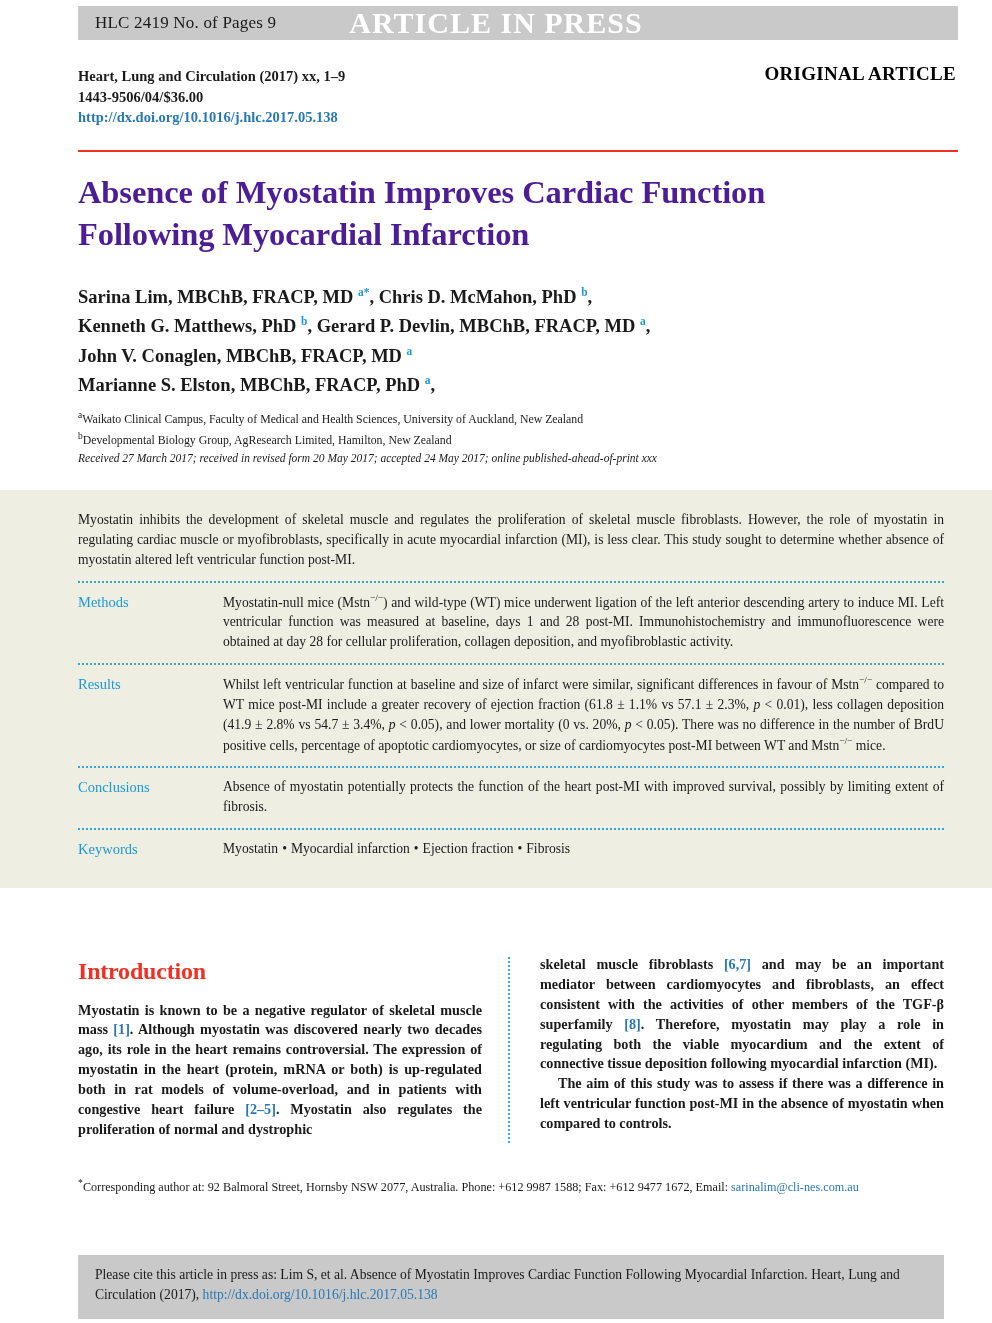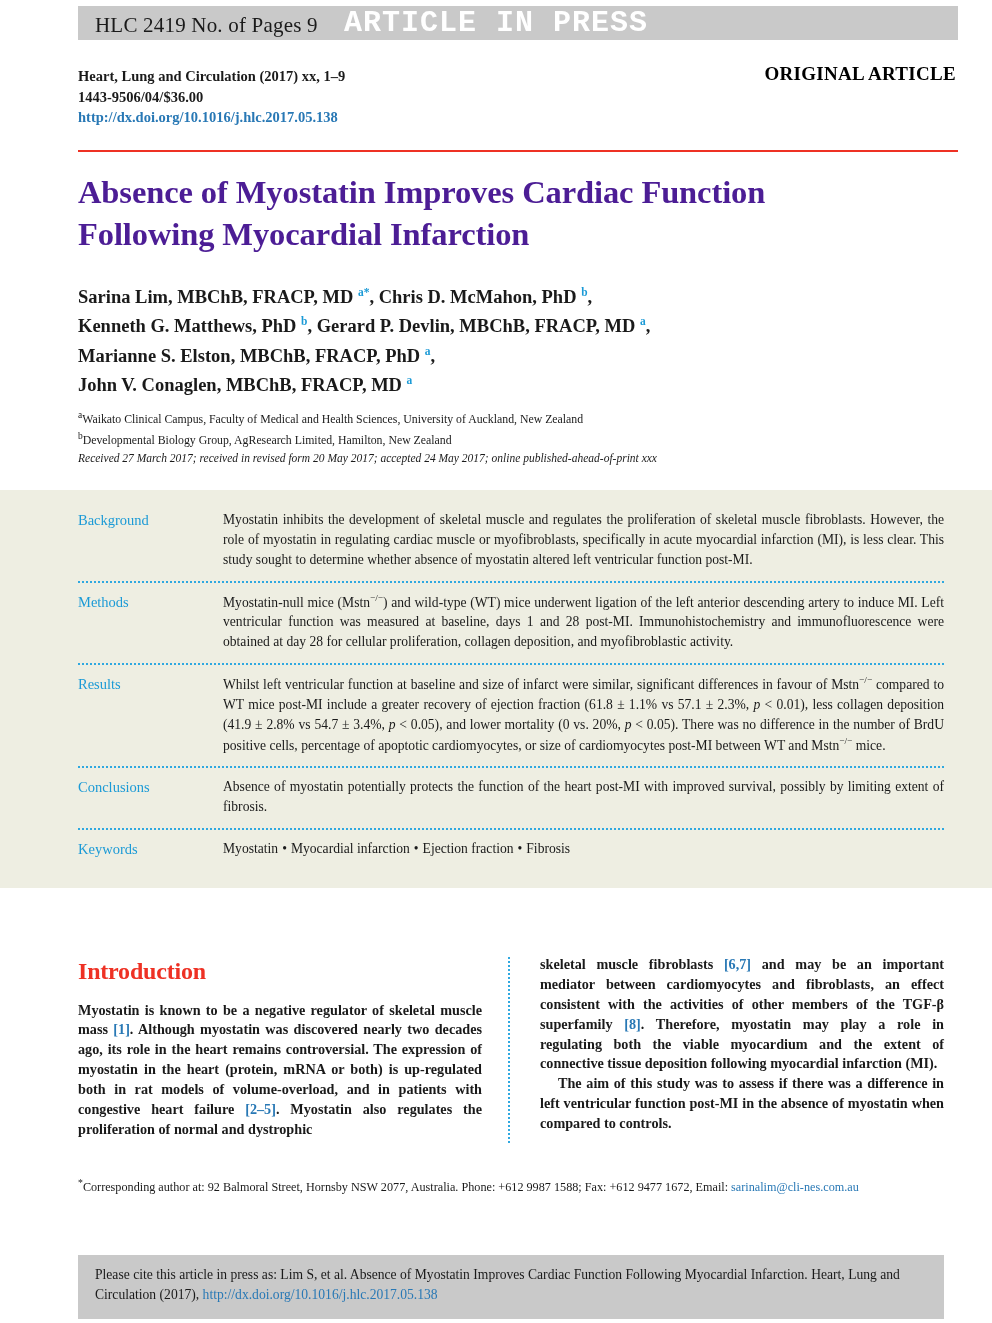--- a/index.html
+++ b/index.html
@@ -22,32 +22,32 @@
     left: 78px;
     top: 6px;
     width: 880px;
     height: 34px;
     background: #c9c9c9;
   }
   .banner-id {
     position: absolute;
     left: 95px;
     top: 13px;
-    font-size: 21px;
+    font-size: 17px;
     letter-spacing: .2px;
     color: #1a1a1a;
     white-space: nowrap;
   }
   .banner-title {
     position: absolute;
     left: 0;
     right: 0;
     top: 6px;
     text-align: center;
-    font-family: Liberation Mono, monospace;
+    font-family: Liberation Serif, serif;
     font-weight: bold;
     font-size: 30px;
     letter-spacing: 1px;
     color: #ffffff;
   }
 
   
   .journal-meta {
     position: absolute;
     left: 78px;
@@ -260,35 +260,34 @@
   <div class="doi">http://dx.doi.org/10.1016/j.hlc.2017.05.138</div>
 </div>
 <div class="orig-article">ORIGINAL ARTICLE</div>
 <div class="rule-red"></div>
 
 <div class="art-title">Absence of Myostatin Improves Cardiac Function Following Myocardial Infarction</div>
 
 <div class="authors">
   <div id="au0">Sarina Lim, MBChB, FRACP, MD <sup>a*</sup>, Chris D. McMahon, PhD <sup>b</sup>,</div>
   <div id="au1">Kenneth G. Matthews, PhD <sup>b</sup>, Gerard P. Devlin, MBChB, FRACP, MD <sup>a</sup>,</div>
+  <div id="au3">John V. Conaglen, MBChB, FRACP, MD <sup>a</sup></div>
   <div id="au2">Marianne S. Elston, MBChB, FRACP, PhD <sup>a</sup>,</div>
-  <div id="au3">John V. Conaglen, MBChB, FRACP, MD <sup>a</sup></div>
 </div>
 
 <div class="affils">
   <div id="af0"><sup>a</sup>Waikato Clinical Campus, Faculty of Medical and Health Sciences, University of Auckland, New Zealand</div>
   <div id="af1"><sup>b</sup>Developmental Biology Group, AgResearch Limited, Hamilton, New Zealand</div>
 </div>
 <div class="received">Received 27 March 2017; received in revised form 20 May 2017; accepted 24 May 2017; online published-ahead-of-print xxx</div>
 
 <div class="abstract-band">
   <div class="abstract-inner">
 
     <div class="abs-row">
-      <div class="abs-label">Background</div>
       <div class="abs-body">Myostatin inhibits the development of skeletal muscle and regulates the proliferation of skeletal muscle fibroblasts. However, the role of myostatin in regulating cardiac muscle or myofibroblasts, specifically in acute myocardial infarction (MI), is less clear. This study sought to determine whether absence of myostatin altered left ventricular function post-MI.</div>
     </div>
     <div class="abs-sep"></div>
 
     <div class="abs-row">
       <div class="abs-label">Methods</div>
       <div class="abs-body" id="methods-body">Myostatin-null mice (Mstn<sup>−/−</sup>) and wild-type (WT) mice underwent ligation of the left anterior descending artery to induce MI. Left ventricular function was measured at baseline, days 1 and 28 post-MI. Immunohistochemistry and immunofluorescence were obtained at day 28 for cellular proliferation, collagen deposition, and myofibroblastic activity.</div>
     </div>
     <div class="abs-sep"></div>
 

